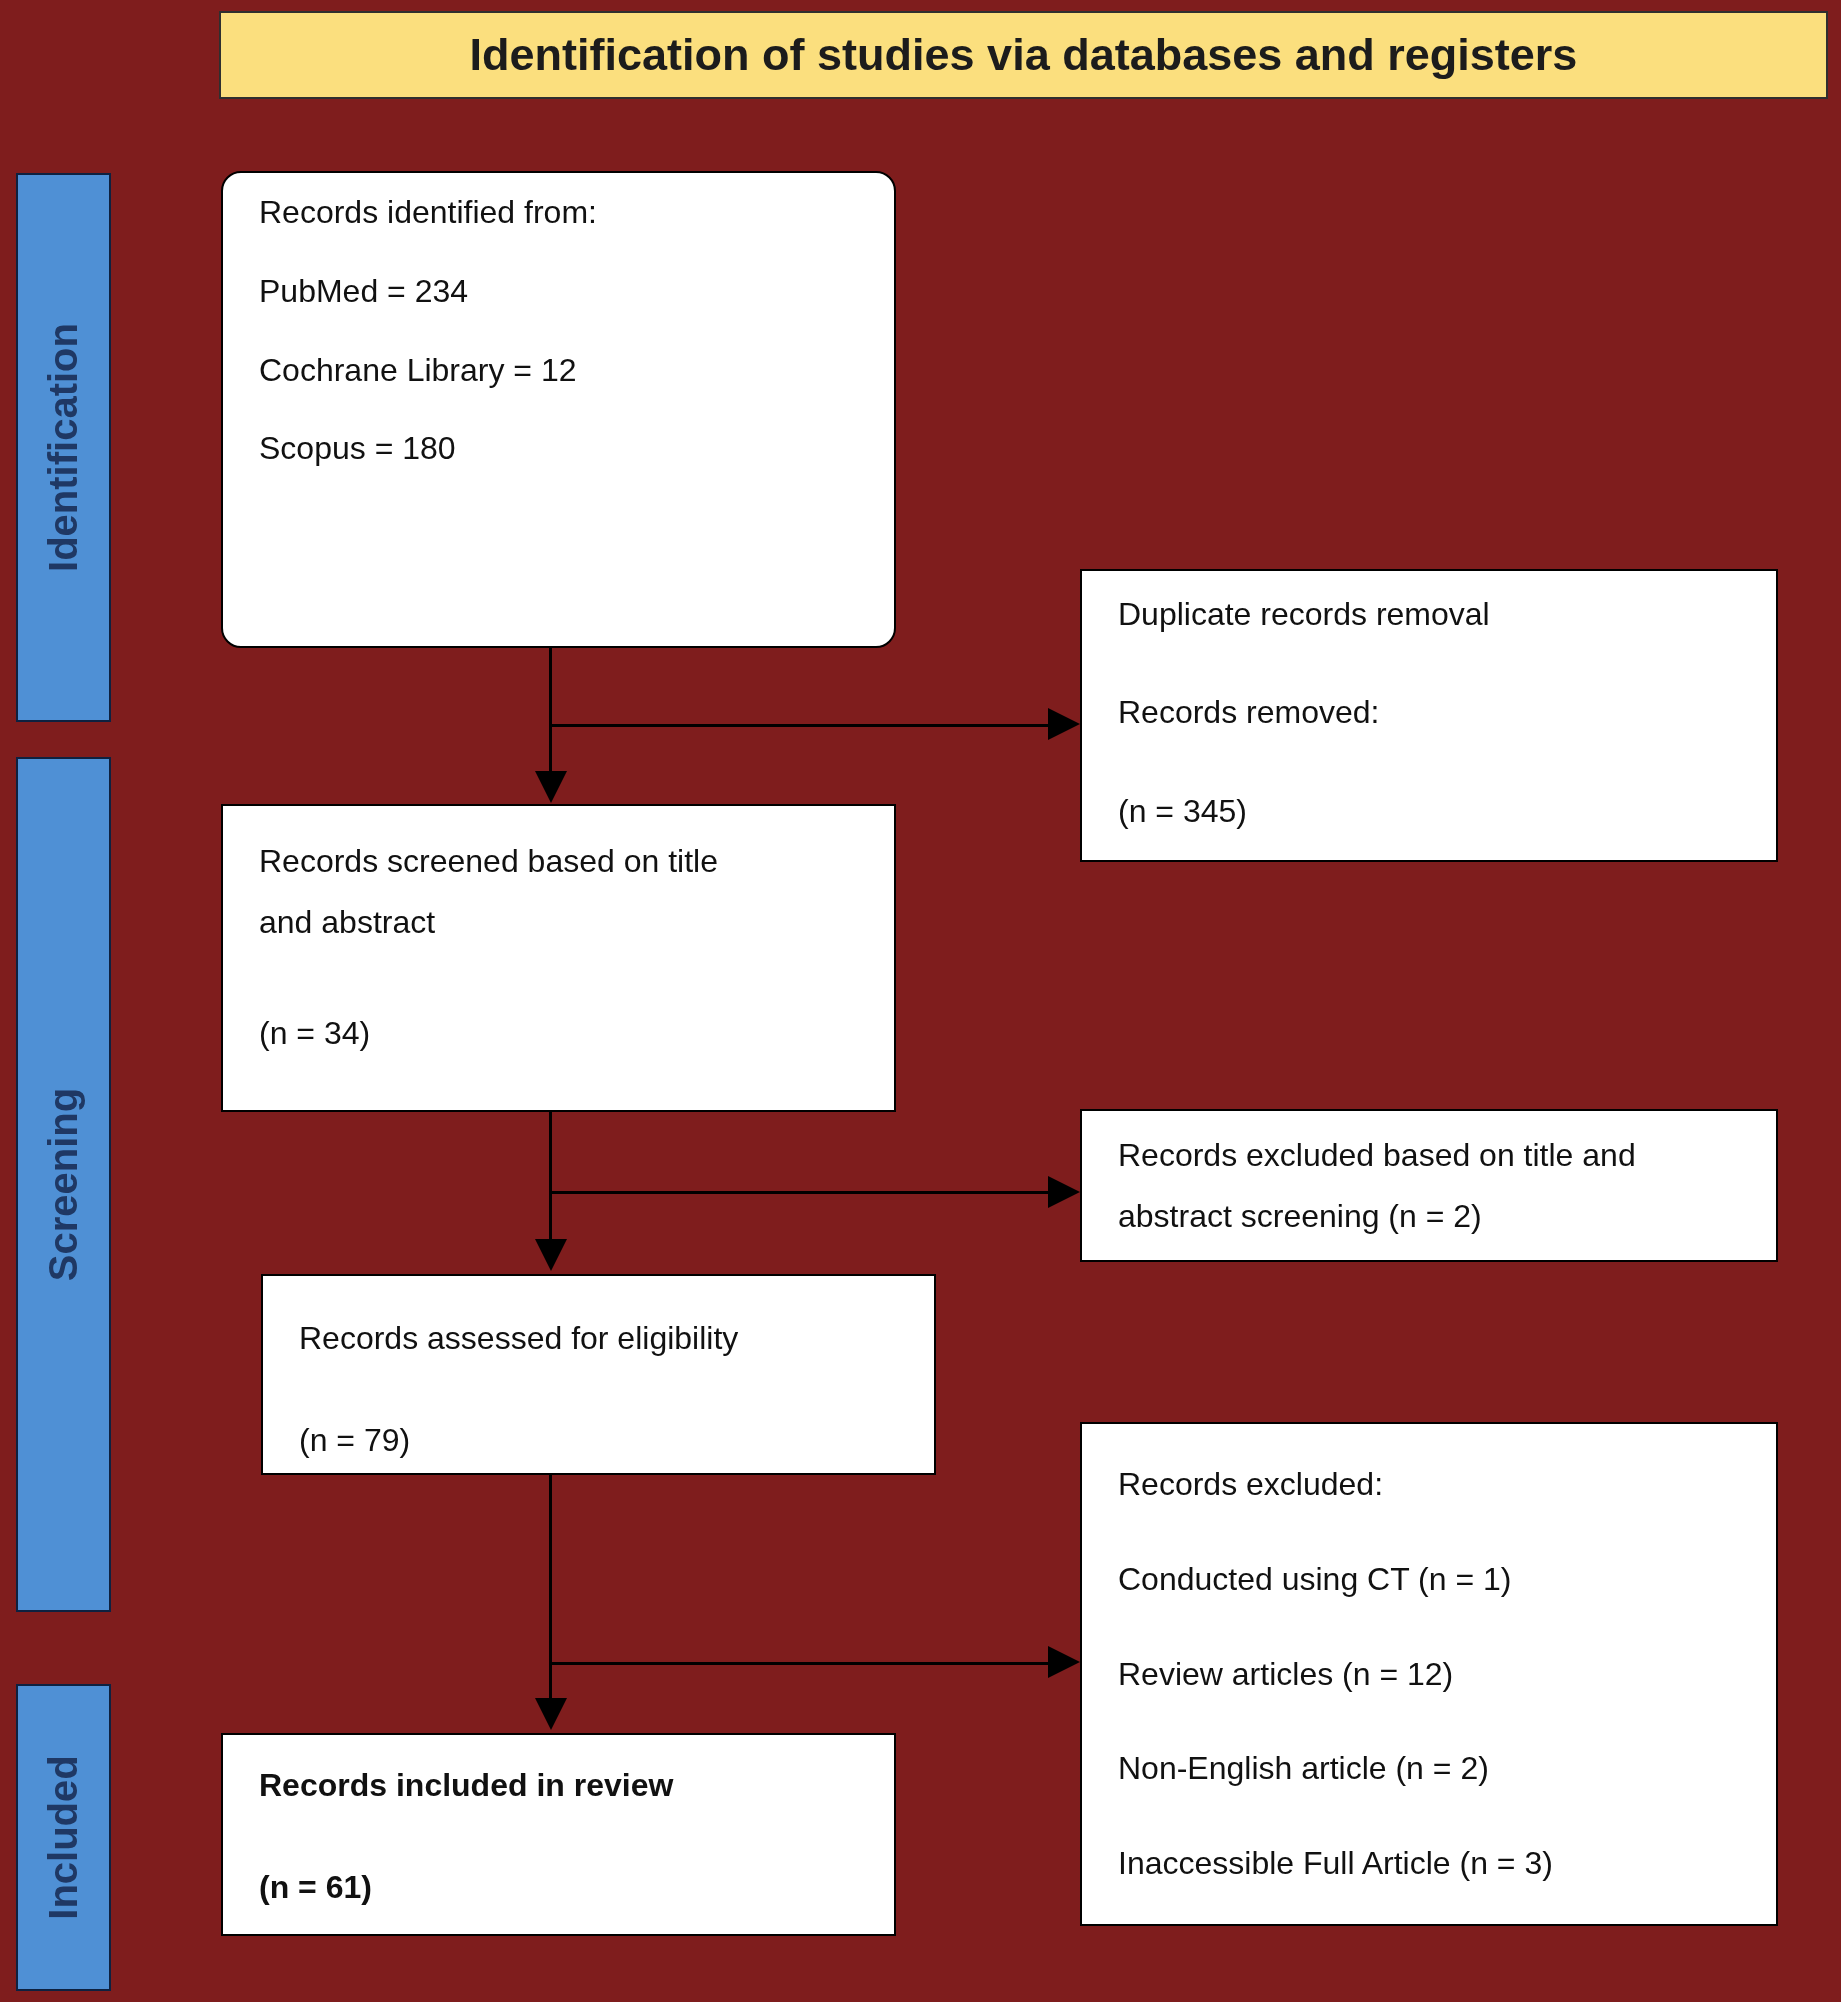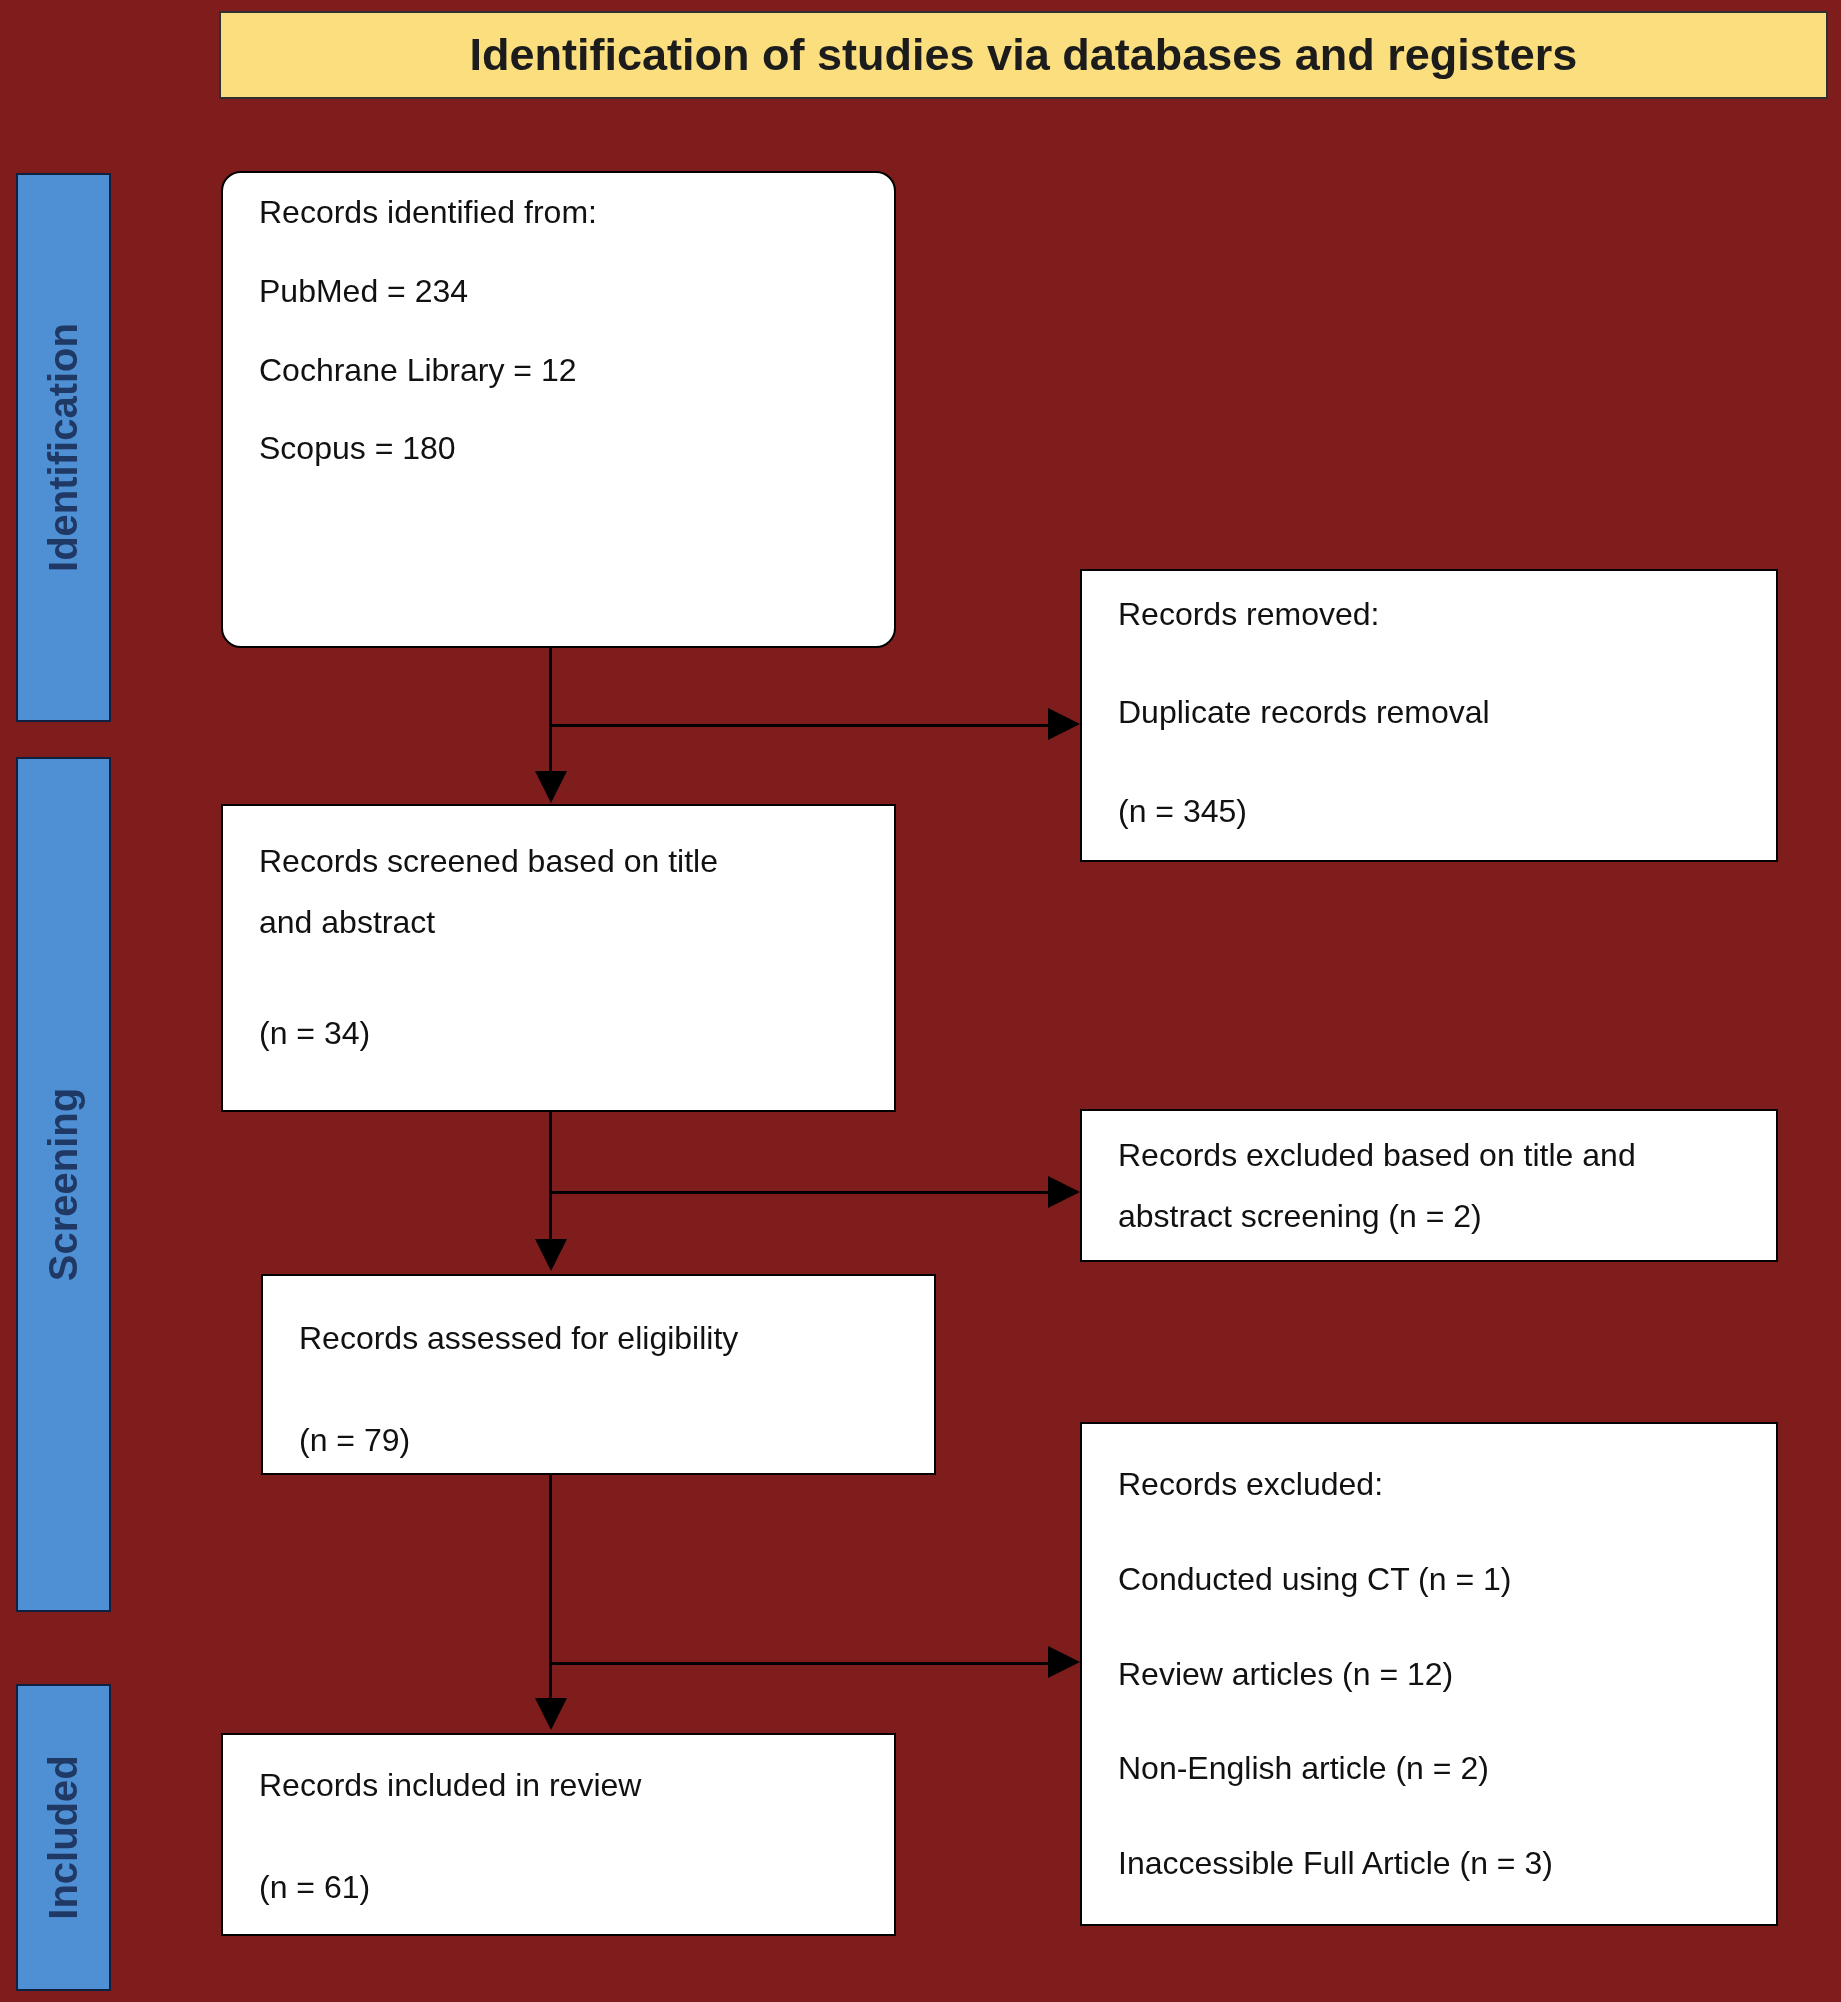--- a/index.html
+++ b/index.html
@@ -57,21 +57,21 @@
     border:2.7px solid var(--box-border);
     box-sizing:border-box;
     display:flex;flex-direction:column;
     font-size:32px;line-height:1.9;
     overflow:hidden;
   }
   .fbox p{margin:0;}
   .box-identified{left:221px;top:171px;width:675px;height:477px;padding:9px 36px;gap:18px;border-radius:20px;}
   .box-screened{left:221px;top:804px;width:675px;height:308px;padding:25px 36px;gap:50px;}
   .box-assessed{left:221px;top:1274px;width:675px;height:201px;padding:32px 36px;gap:41px;margin-left:40px;}
-  .box-included{left:221px;top:1733px;width:675px;height:203px;padding:20px 36px;gap:41px;}
+  .box-included{left:221px;top:1733px;width:675px;height:203px;padding:20px 36px;gap:41px;font-weight:bold;}
   .box-removed{left:1080px;top:569px;width:698px;height:293px;padding:12.6px 36px;gap:38px;}
   .box-excl-screen{left:1080px;top:1109px;width:698px;height:153px;padding:14.4px 36px;gap:0;}
   .box-excl-elig{left:1080px;top:1422px;width:698px;height:504px;padding:23.4px 36px;gap:34px;justify-content:center;}
   .mw520{max-width:468px;}
   .mw600{max-width:540px;}
   
   .vline,.hline{position:absolute;background:var(--line-color);}
   .vline{width:2.7px;}
   .hline{height:2.7px;}
   .ah-down{
@@ -122,22 +122,22 @@
     <p>Records assessed for eligibility</p>
     <p>(n = 79)</p>
   </div>
 
   <div class="fbox box-included">
     <p>Records included in review</p>
     <p>(n = 61)</p>
   </div>
 
   <div class="fbox box-removed">
+    <p>Duplicate records removal</p>
     <p>Records removed:</p>
-    <p>Duplicate records removal</p>
     <p>(n = 345)</p>
   </div>
 
   <div class="fbox box-excl-screen">
     <p class="mw600">Records excluded based on title and abstract screening (n = 2)</p>
   </div>
 
   <div class="fbox box-excl-elig">
     <p>Records excluded:</p>
     <p>Conducted using CT (n = 1)</p>

